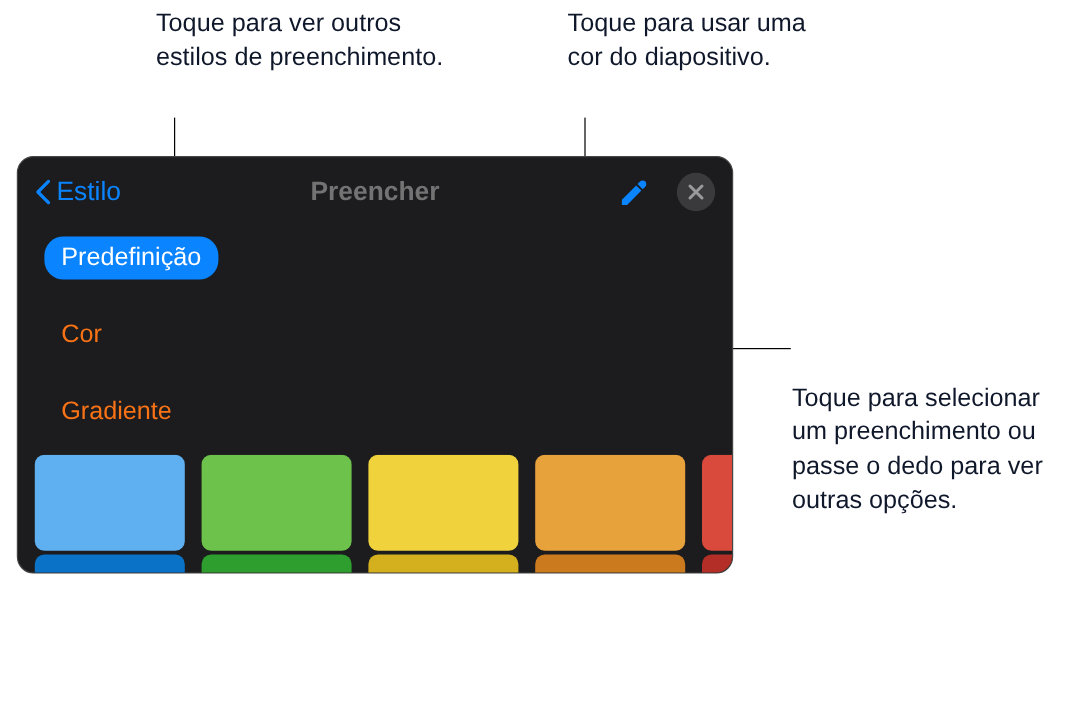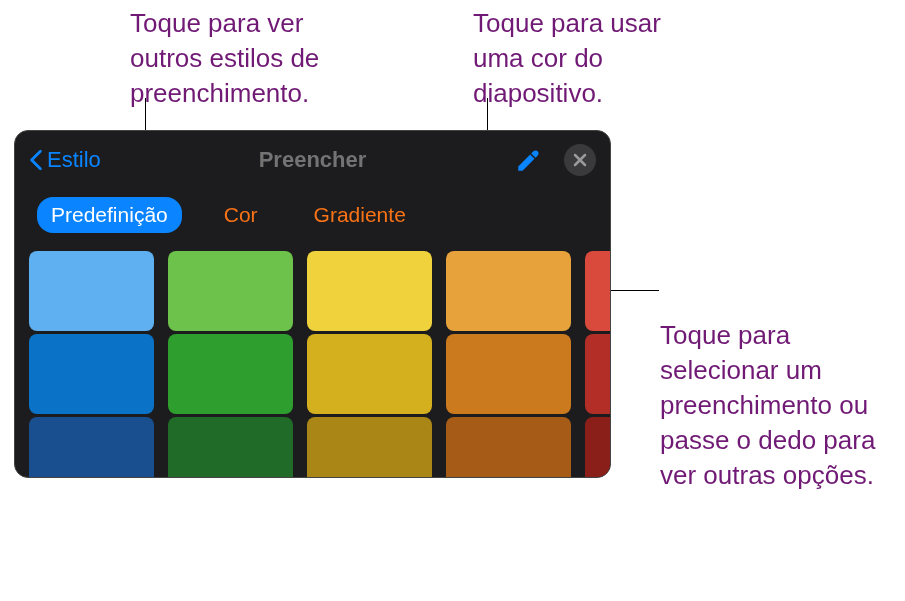--- a/index.html
+++ b/index.html
@@ -10,23 +10,23 @@
     body {
       font-family: -apple-system, BlinkMacSystemFont, "Helvetica Neue", Arial, sans-serif;
       width: 905px;
       height: 601px;
       background: #ffffff;
       position: relative;
       overflow: hidden;
     }
     .callout {
       position: absolute;
-      font-size: 26px;
+      font-size: 21px;
       line-height: 1.35;
-      color: #701a75;
+      color: #0f172a;
     }
     .callout-line {
       position: absolute;
       background: #000;
       pointer-events: none;
     }
     .panel {
       position: absolute;
       top: 130px;
       left: 14px;
@@ -94,20 +94,21 @@
     }
     .close-btn svg {
       width: 14px;
       height: 14px;
     }
     .tabs {
       display: flex;
       align-items: flex-start;
       gap: 28px;
       padding: 8px 22px 18px 22px;
+      flex-direction: column;
     }
     .tab {
       color: #f97316;
       font-size: 21px;
       cursor: pointer;
       padding: 6px 14px;
       border-radius: 16px;
     }
     .tab.active {
       background: #0a84ff;

